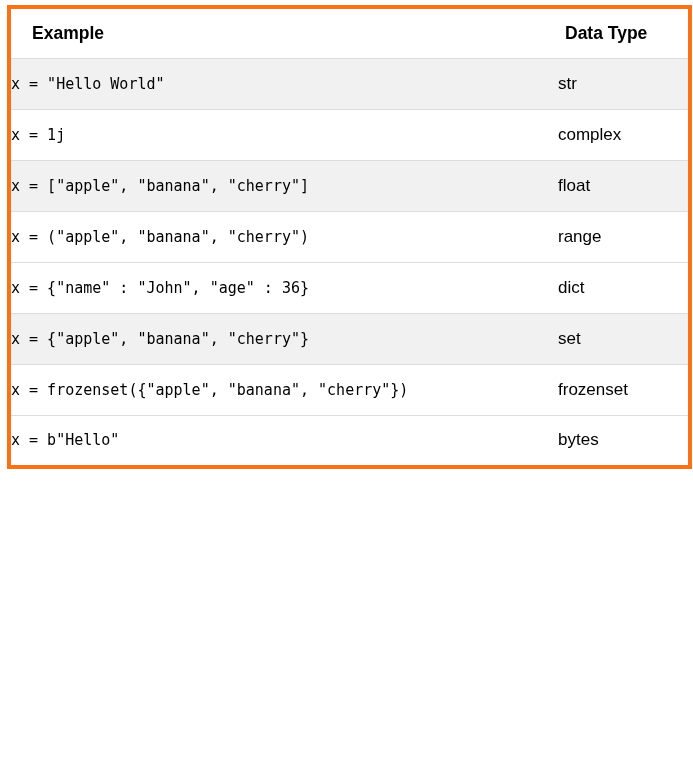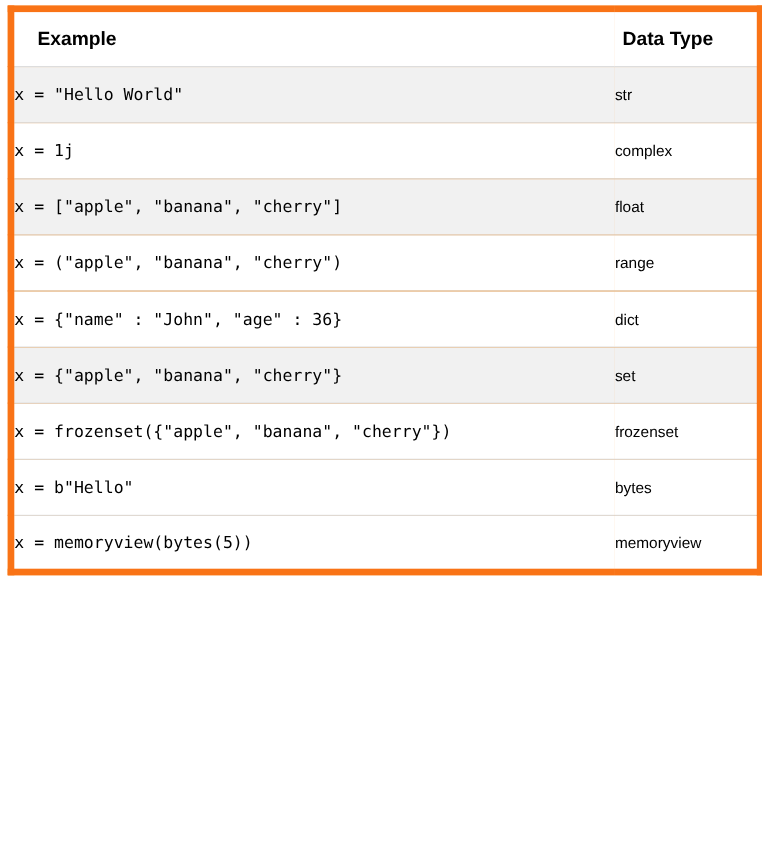--- a/index.html
+++ b/index.html
@@ -17,22 +17,22 @@
   #table-wrap {
     padding: 5px 3px 0 7px;
     box-sizing: border-box;
     width: 693px;
   }
 
   table.datatypes {
     border-collapse: collapse;
     width: 683px;
     table-layout: fixed;
-    background: #fdba74;
-    border: 6px solid #f97316;
+    background: #404040;
+    border: 4px solid #f97316;
   }
 
   table.datatypes col.c-example { width: 549px; }
   table.datatypes col.c-type    { width: 132px; }
 
   table.datatypes thead th {
     text-align: left;
     font-family: "Liberation Sans", sans-serif;
     font-weight: bold;
     font-size: 17.5px;
@@ -68,21 +68,21 @@
 
   td.cell-example {
     font-family: "DejaVu Sans Mono", "Liberation Mono", monospace;
     font-size: 15px;
     letter-spacing: 0px;
     padding-left: 21px;
   }
 
   td.cell-type {
     font-family: "Liberation Sans", sans-serif;
-    font-size: 14px;
+    font-size: 17px;
     padding-left: 7px;
   }
 </style>
 </head>
 <body>
 
 <div id="table-wrap">
   <table class="datatypes">
     <colgroup>
       <col class="c-example">
@@ -120,19 +120,15 @@
           <td class="cell-type">set</td>
         </tr>
         <tr class="stripe-even">
           <td class="cell-example">x = frozenset({"apple", "banana", "cherry"})</td>
           <td class="cell-type">frozenset</td>
         </tr>
         <tr class="stripe-even">
           <td class="cell-example">x = b"Hello"</td>
           <td class="cell-type">bytes</td>
         </tr>
-        <tr class="stripe-even">
-          <td class="cell-example">x = memoryview(bytes(5))</td>
-          <td class="cell-type">memoryview</td>
-        </tr>
       </tbody>
   </table>
 </div>
 
 </body></html>

